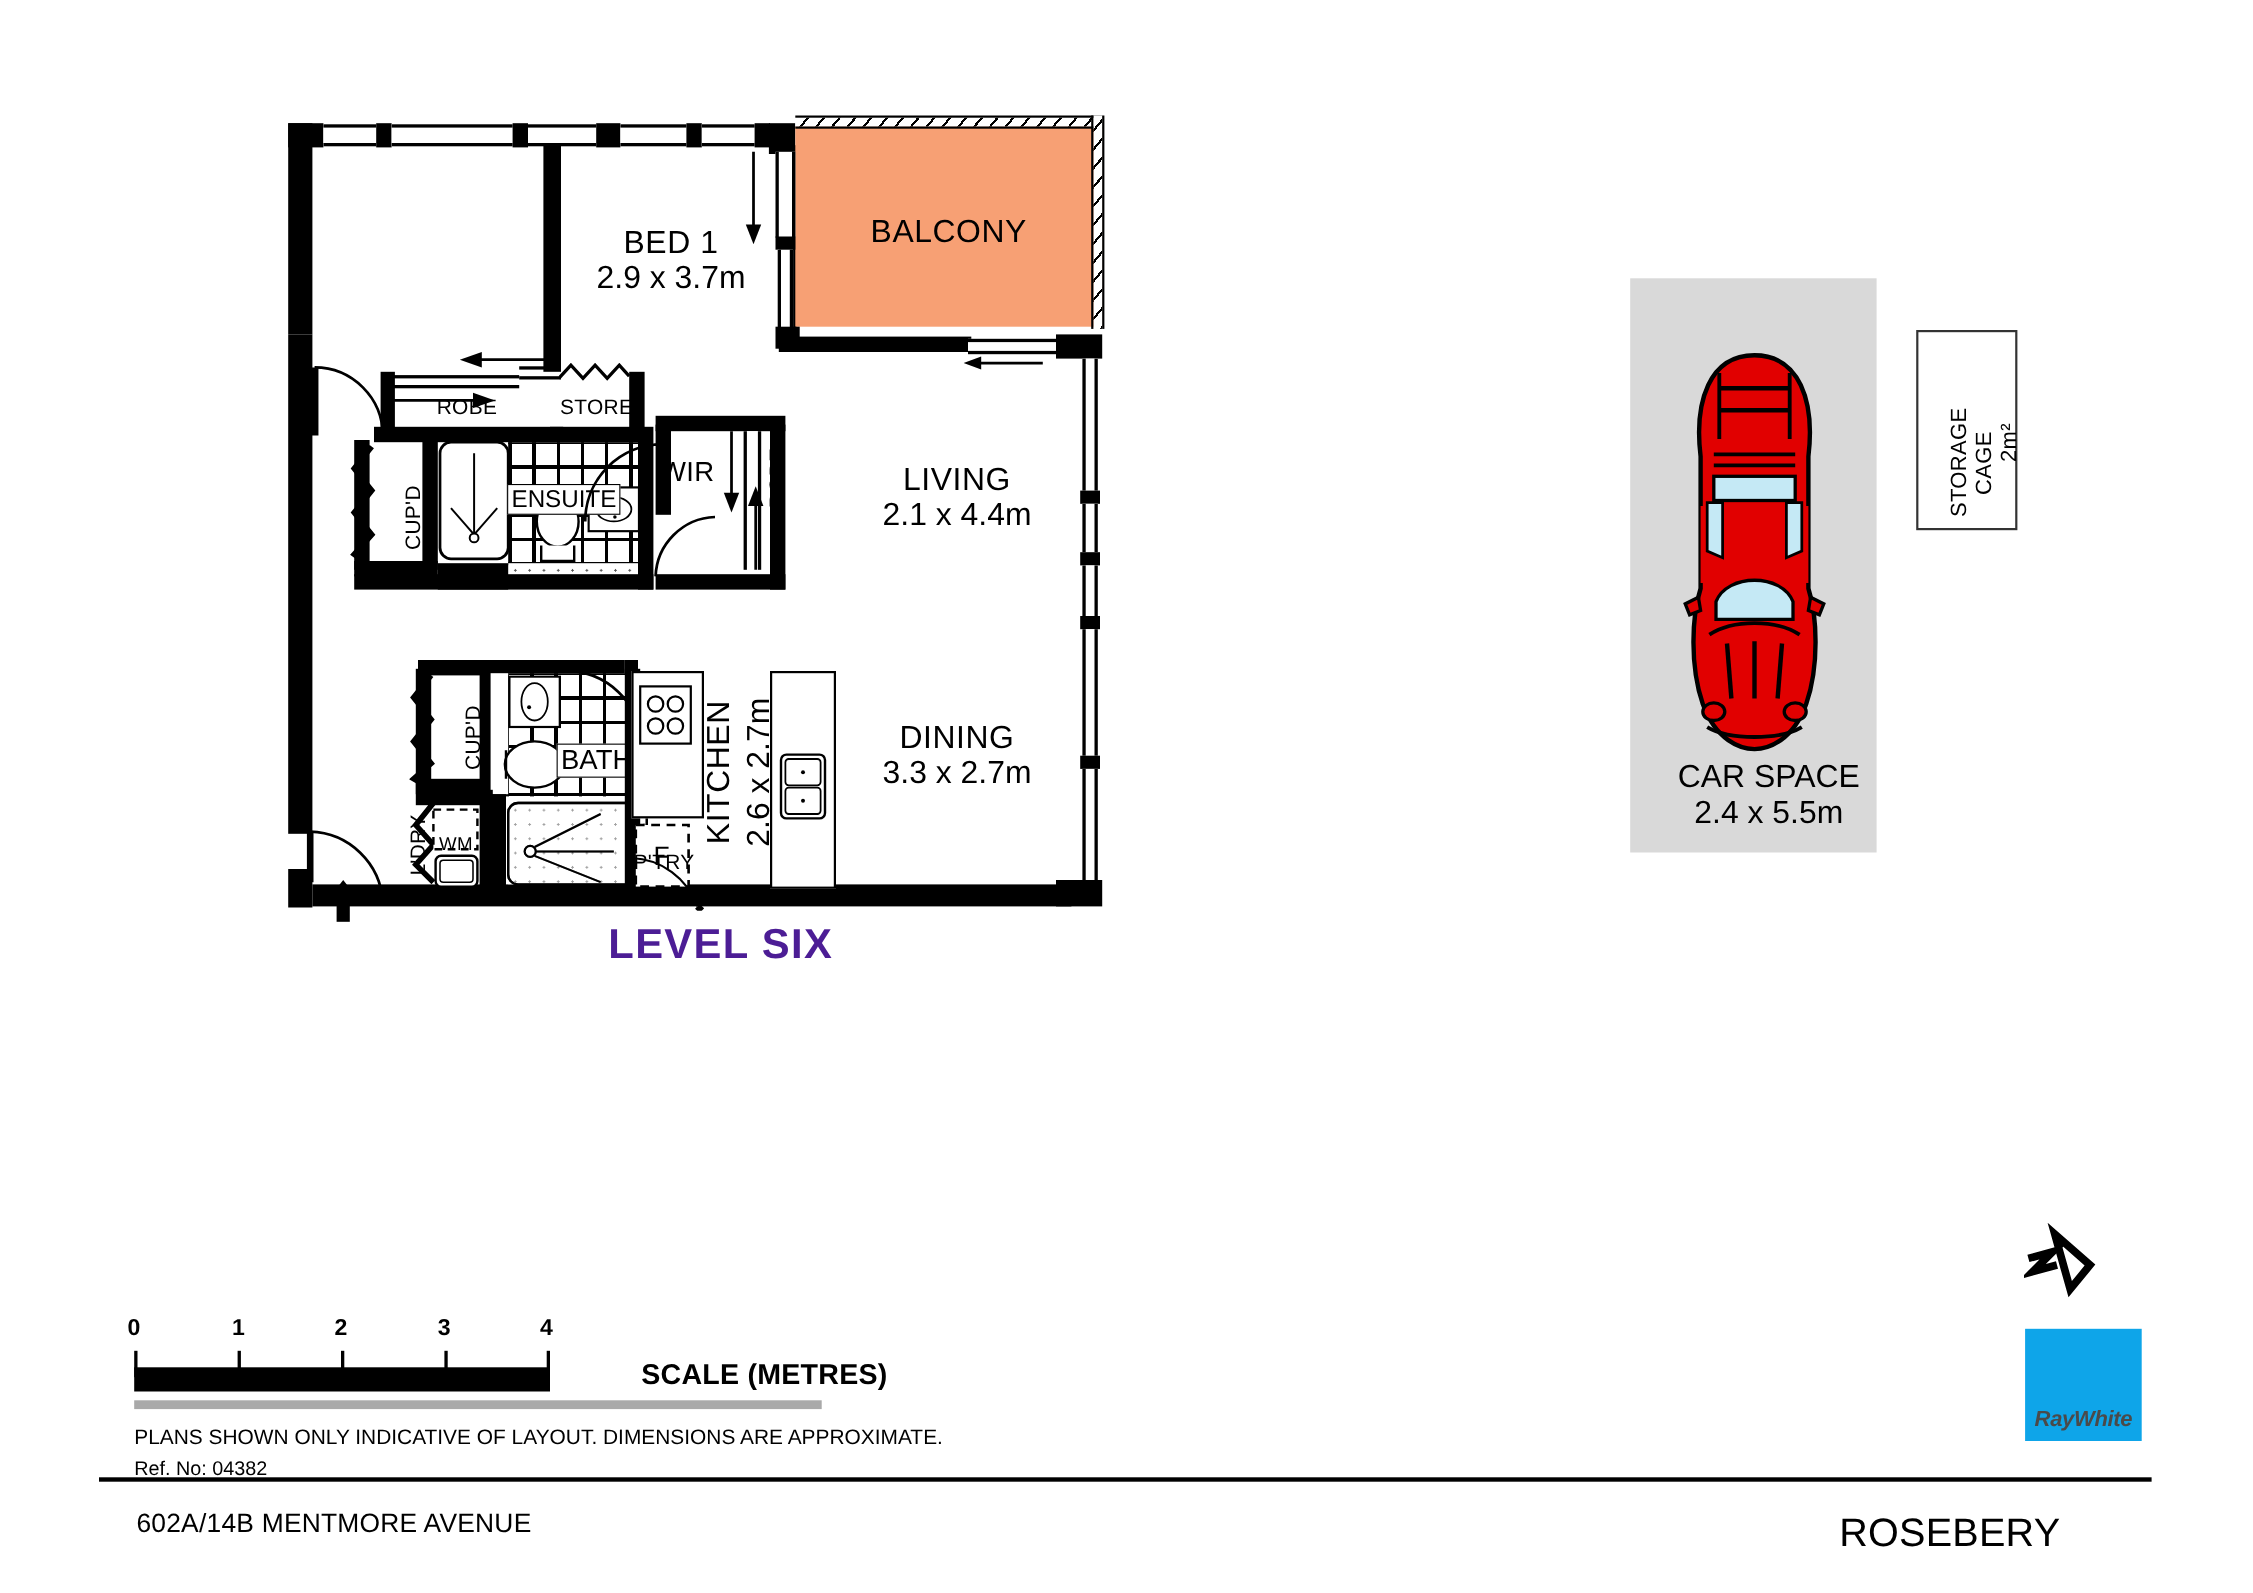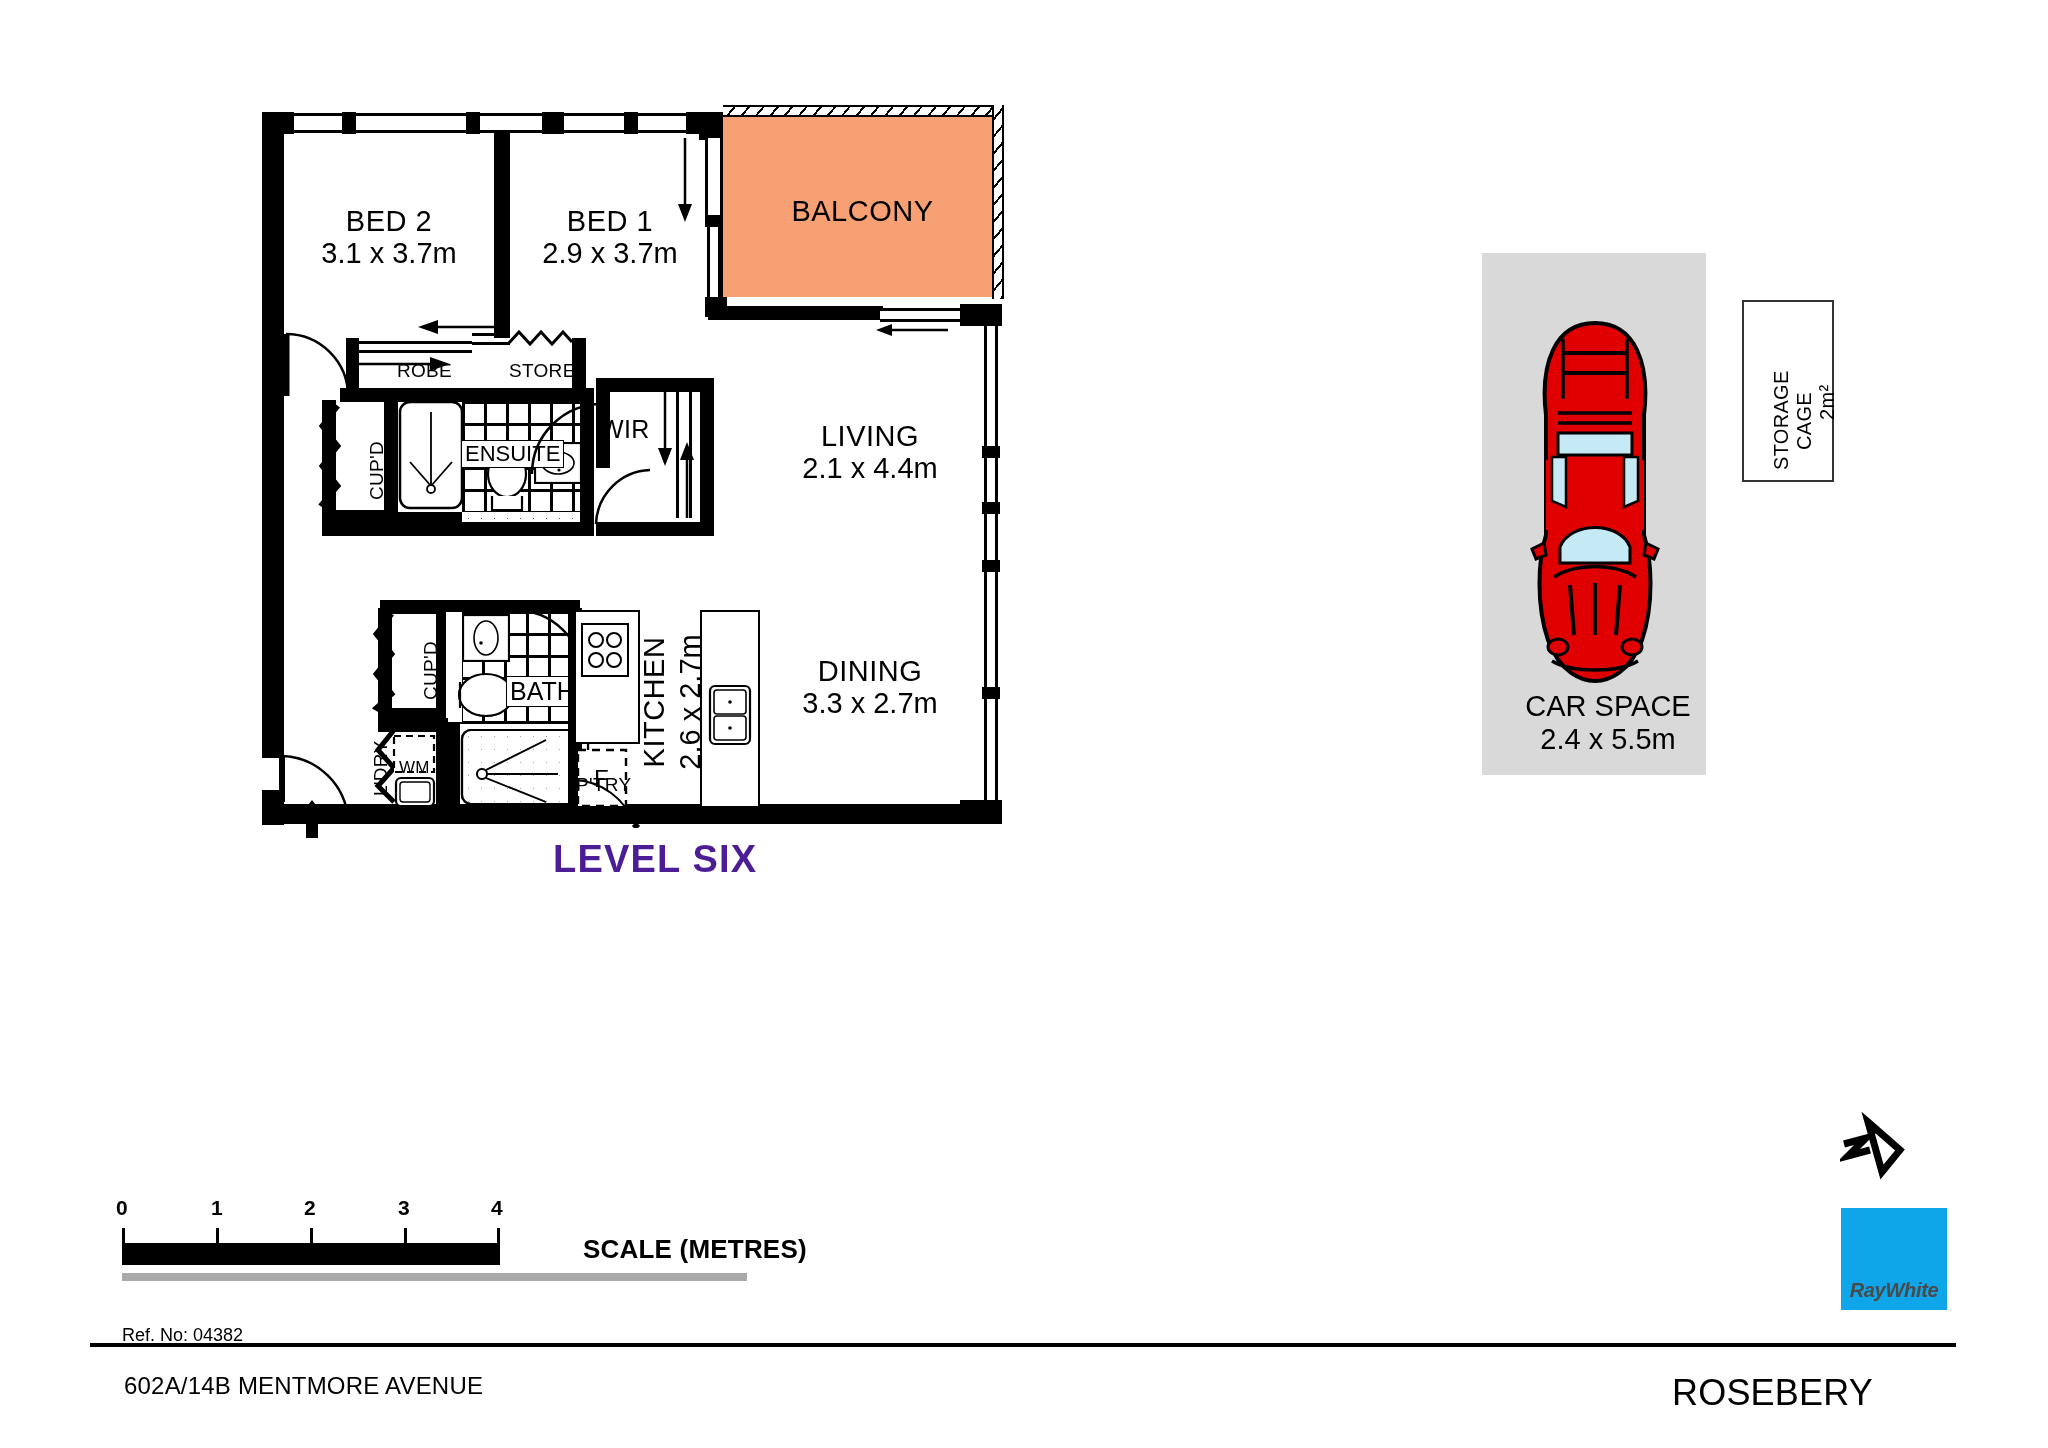--- a/index.html
+++ b/index.html
@@ -230,24 +230,20 @@
   <div class="wall" style="left:982px; top:502px; width:18px; height:12px;"></div>
   <div class="window-v" style="left:984px; top:514px; width:14px; height:46px;"></div>
   <div class="wall" style="left:982px; top:560px; width:18px; height:12px;"></div>
   <div class="window-v" style="left:984px; top:572px; width:14px; height:115px;"></div>
   <div class="wall" style="left:982px; top:687px; width:18px; height:12px;"></div>
   <div class="window-v" style="left:984px; top:699px; width:14px; height:104px;"></div>
   <div class="wall" style="left:960px; top:800px; width:42px; height:24px;"></div>
 
   <div class="wall" style="left:284px; top:804px; width:690px; height:20px;"></div>
 
-  <div class="room-label" style="left:284px; top:205px; width:210px;">
-    <div class="room-name">BED 2</div>
-    <div class="room-dims">3.1 x 3.7m</div>
-  </div>
 
   <svg class="abs" style="left:282px; top:330px;" width="78" height="70">
     <path d="M4 4 L4 66" stroke="#000" stroke-width="7" fill="none"></path>
     <path d="M4 4 A 62 62 0 0 1 66 66" stroke="#000" stroke-width="2.5" fill="none"></path>
   </svg>
 
   <div class="wall" style="left:346px; top:338px; width:13px; height:56px;"></div>
   <div class="wall" style="left:340px; top:388px; width:172px; height:14px;"></div>
   <div class="thin" style="left:358px; top:341px; width:114px; height:3px;"></div>
   <div class="thin" style="left:358px; top:350px; width:114px; height:3px;"></div>
@@ -516,20 +512,21 @@
     <div class="scale-tick" style="left:216px; top:1228px; height:24px;"></div>
     <div class="scale-tick" style="left:310px; top:1228px; height:24px;"></div>
     <div class="scale-tick" style="left:404px; top:1228px; height:24px;"></div>
     <div class="scale-tick" style="left:497px; top:1228px; height:24px;"></div>
 
     <div class="scale-bar" style="left:122px; top:1243px; width:378px; height:22px;"></div>
     <div class="scale-shadow" style="left:122px; top:1273px; width:625px; height:8px;"></div>
     <div class="scale-text" style="left:583px; top:1234px;">SCALE (METRES)</div>
   </div>
 
+  <div class="disclaimer" style="left:122px; top:1297px;">PLANS SHOWN ONLY INDICATIVE OF LAYOUT.  DIMENSIONS ARE APPROXIMATE.</div>
   <div class="refno" style="left:122px; top:1325px;">Ref. No: 04382</div>
 
   <svg class="abs" style="left:1840px; top:1110px;" width="80" height="80" viewBox="0 0 80 80">
     <polygon points="28,12 60,40 42,62" fill="none" stroke="#000" stroke-width="7"></polygon>
     <polyline points="4,34 26,28 8,46 30,40" fill="none" stroke="#000" stroke-width="7"></polyline>
   </svg>
 
   <div class="rw-logo" style="left:1841px; top:1208px; width:106px; height:102px;">
     <div class="rw-text">RayWhite</div>
   </div>

